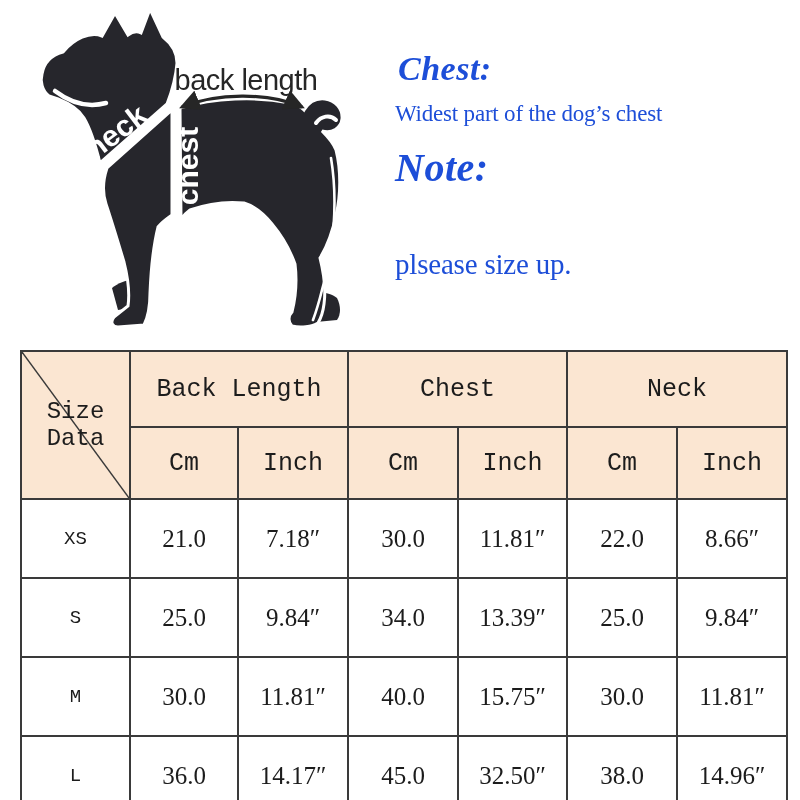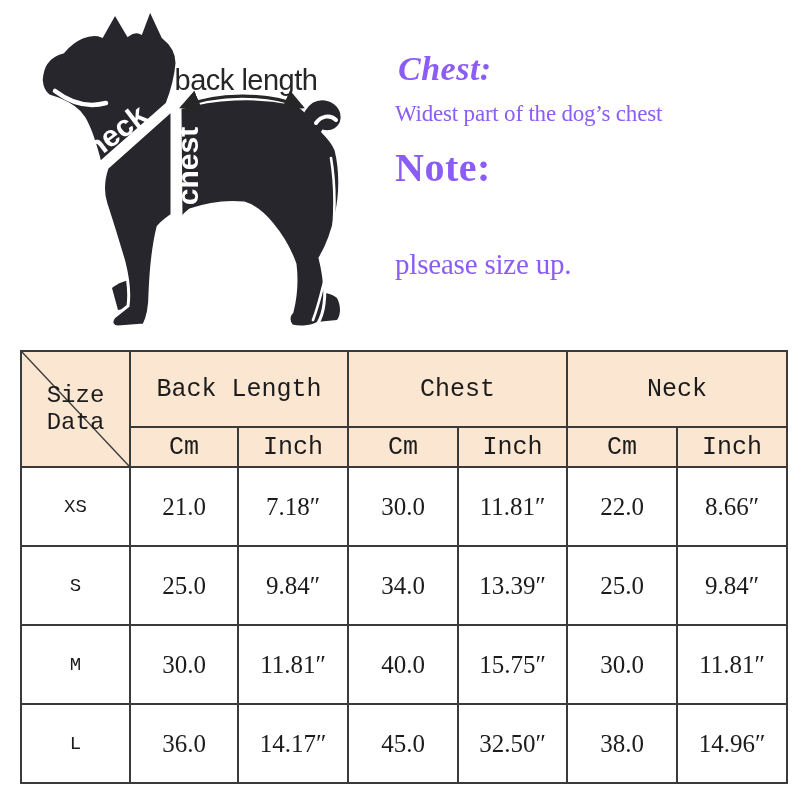--- a/index.html
+++ b/index.html
@@ -3,24 +3,24 @@
 <meta charset="utf-8">
 <style>
   html,body{margin:0;padding:0;background:#ffffff;}
   .page{position:relative;width:800px;height:800px;background:#ffffff;overflow:hidden;
         font-family:"Liberation Serif",serif;color:#1b1b1b;}
 
   
   .dog-svg{position:absolute;left:0;top:0;width:390px;height:348px;}
 
   
-  .info-line{position:absolute;white-space:nowrap;color:#8b5cf6;}
+  .info-line{position:absolute;white-space:nowrap;color:#1d4ed8;}
   .h-chest{left:398px;top:50px;font-size:34px;font-weight:bold;font-style:italic;letter-spacing:.5px;}
   .t-chest{left:395px;top:101px;font-size:23px;letter-spacing:-.2px;}
-  .h-note {left:395px;top:144px;font-size:40px;font-weight:bold;letter-spacing:.5px;}
+  .h-note {left:395px;top:144px;font-size:40px;font-weight:bold;font-style:italic;letter-spacing:.5px;}
   .t-note1{left:395px;top:203px;font-size:29px;letter-spacing:-.2px;}
   .t-note2{left:395px;top:248px;font-size:29px;letter-spacing:-.2px;}
 
   
   table.size{position:absolute;left:20px;top:350px;width:766px;border-collapse:collapse;
              table-layout:fixed;font-family:"Liberation Mono",monospace;color:#1c1c1c;}
   table.size td,table.size th{border:2px solid #3a3a3a;text-align:center;vertical-align:middle;
              padding:0;font-weight:normal;}
   table.size th.group{background:#fbe6d2;font-size:25px;}
   table.size th.unit {background:#fbe6d2;font-size:25px;}
@@ -123,21 +123,21 @@
         <td class="corner" rowspan="2">
           <svg class="diag" viewBox="0 0 100 100" preserveAspectRatio="none">
             <line x1="0" y1="0" x2="100" y2="100" stroke="#3a3a3a" stroke-width="1.4" vector-effect="non-scaling-stroke"></line>
           </svg>
           <span class="corner-txt">Size Data</span>
         </td>
         <th class="group" colspan="2">Back Length</th>
         <th class="group" colspan="2">Chest</th>
         <th class="group" colspan="2">Neck</th>
       </tr>
-      <tr style="height:40px">
+      <tr style="height:72px">
         <th class="unit">Cm</th>
         <th class="unit">Inch</th>
         <th class="unit">Cm</th>
         <th class="unit">Inch</th>
         <th class="unit">Cm</th>
         <th class="unit">Inch</th>
       </tr>
 
       <tr style="height:79px">
         <td class="size-cell">XS</td>

